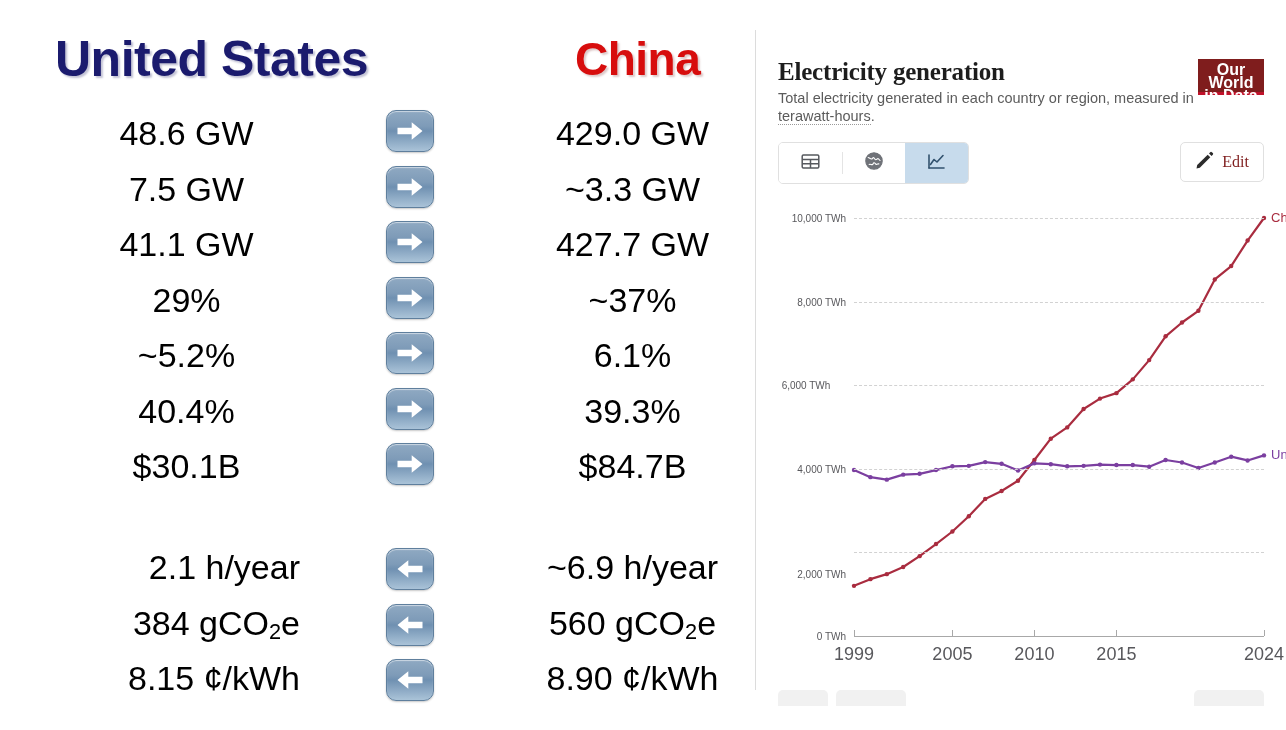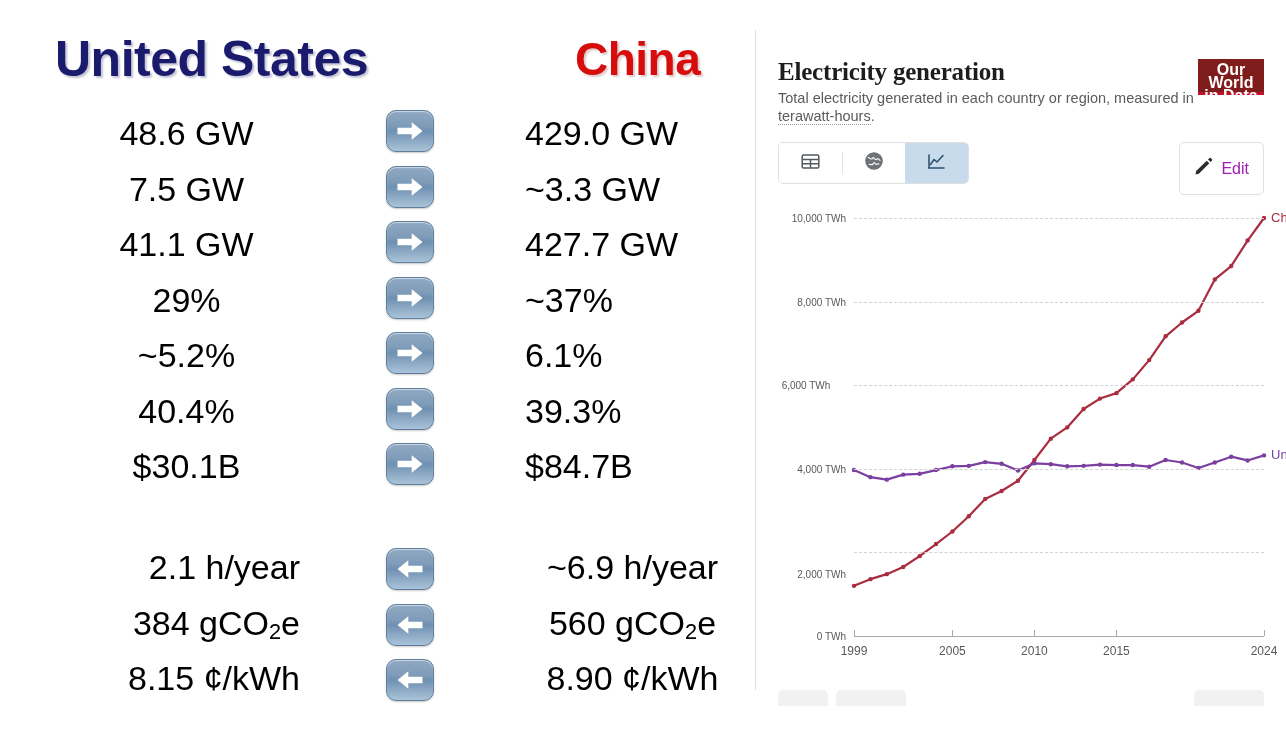--- a/index.html
+++ b/index.html
@@ -28,21 +28,21 @@
   }
   #cn-title {
     left: 575px; top: 32px;
     font-size: 46px;
     color: #d70d0d;
     text-shadow: 2px 2px 2px rgba(170,120,120,0.40);
   }
 
   .val-col { position: absolute; width: 215px; }
   #us-vals { left: 79px; text-align: center; }
-  #cn-vals { left: 525px; text-align: left; }
+  #cn-vals { left: 525px; text-align: center; }
   #us-vals2 { left: 85px; text-align: right; }
   #cn-vals2 { left: 525px; text-align: center; }
 
   .val {
     font-size: 34px;
     color: #000;
     line-height: 55.5px;
     height: 55.5px;
     white-space: nowrap;
     font-family: "Liberation Sans", sans-serif;
@@ -107,44 +107,44 @@
   }
   .tab + .tab::before {
     content: ""; position: absolute; left: 0; top: 9px;
     width: 1px; height: 22px; background: #e4e4e4;
   }
   .tab.active { background: #c7dbec; color: #32526e; }
   .tab.active::before { background: transparent; }
 
   #edit-btn {
     position: absolute; right: 22px; top: 112px;
-    height: 53px; min-width: 80px; padding: 0 14px;
+    height: 40px; min-width: 80px; padding: 0 14px;
     border: 1px solid #e0e0e0; border-radius: 5px; background: #fff;
     display: flex; align-items: center; gap: 8px;
-    font-size: 16px; color: #a21caf;
+    font-size: 16px; color: #7f1d1d; font-family: Liberation Serif, serif;
   }
 
   
   #plot { position: absolute; left: 0px; top: 168px; width: 530px; height: 500px; }
   .ylabel {
     position: absolute; font-size: 10px; color: #58585c; text-align: right;
     width: 80px; left: 10px; transform: translateY(-50%);
   }
   .gridline {
     position: absolute; left: 98px; right: 22px; height: 0;
     border-top: 1px dashed #d2d2d2;
   }
   #xaxis-line {
     position: absolute; left: 98px; right: 22px; height: 1px; background: #a8a8a8;
   }
   .xtick {
     position: absolute; width: 1px; height: 6px; background: #a8a8a8; top: 0;
   }
   .xlabel {
-    position: absolute; font-size: 12px; color: #58585c;
+    position: absolute; font-size: 18px; color: #58585c;
     transform: translateX(-50%); top: 10px; white-space: nowrap; text-align: center;
   }
   #svg-lines { position: absolute; left: 0; top: 0; width: 530px; height: 500px; }
   .series-label {
     position: absolute; font-size: 13px; white-space: nowrap;
   }
   #label-china { color: #a92c3f; }
   #label-us { color: #7b3fa0; }
 
   

